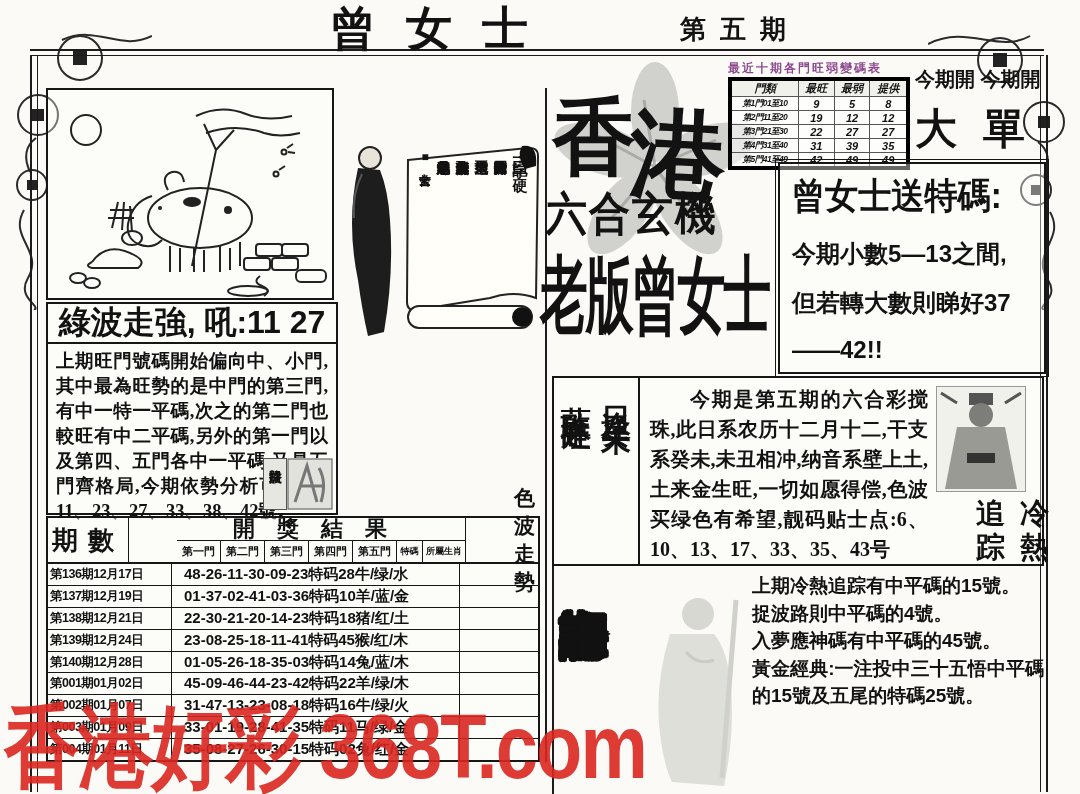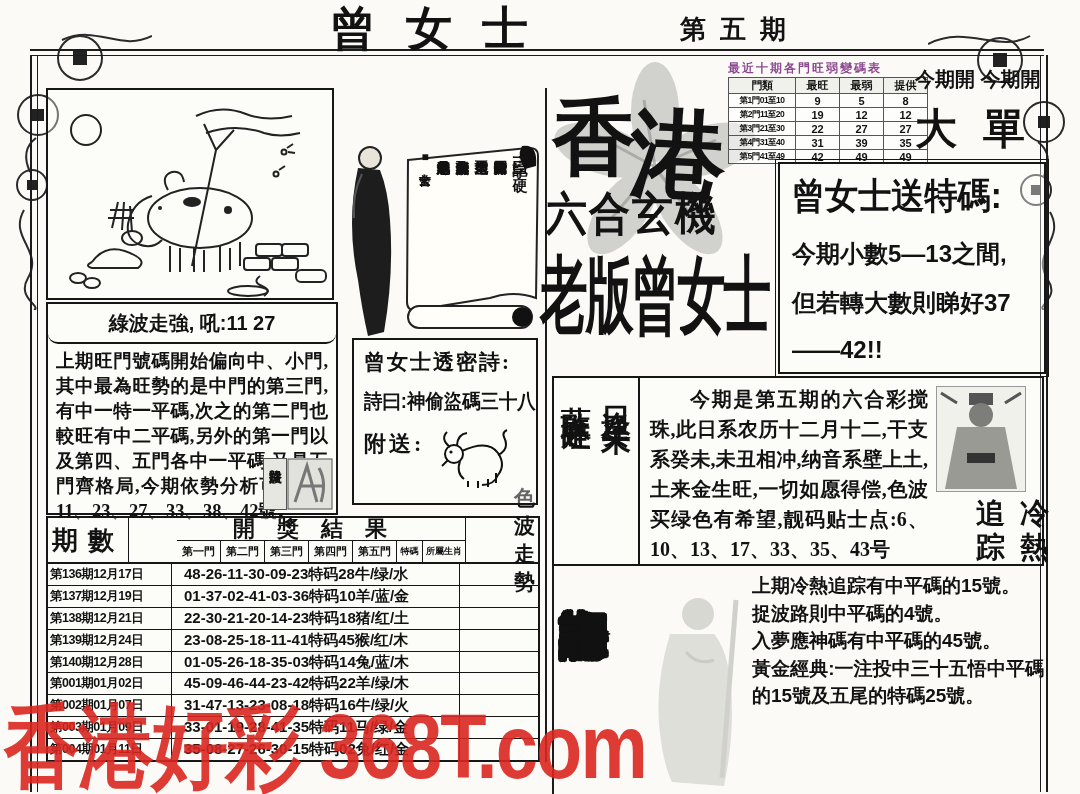--- a/index.html
+++ b/index.html
@@ -14,21 +14,21 @@
   
   .masthead{left:330px;top:-2px;font-family:"Liberation Sans",sans-serif;font-weight:900;
             font-size:46px;letter-spacing:30px;white-space:nowrap;}
   .issue{left:680px;top:12px;font-size:26px;font-weight:600;letter-spacing:14px;white-space:nowrap;}
   .box{border:2px solid #161616;box-sizing:border-box;background:rgba(255,255,255,.35);}
   
   .pig-box{left:46px;top:88px;width:288px;height:212px;}
   
   .green-box{left:46px;top:302px;width:292px;height:213px;}
   .green-head{height:38px;border-bottom:2px solid #161616;display:flex;align-items:center;justify-content:center;
-              font-family:"Liberation Sans",sans-serif;font-weight:900;font-size:20px;white-space:nowrap;border-radius:10px;}
+              font-family:"Liberation Sans",sans-serif;font-weight:900;font-size:32px;white-space:nowrap;}
   .green-body{padding:5px 8px 0 8px;font-size:18.5px;font-weight:700;line-height:25px;text-align:justify;}
   .tag{position:absolute;right:3px;bottom:3px;display:flex;align-items:stretch;background:#f2f2ee;}
   .tag-label{writing-mode:vertical-rl;text-orientation:upright;font-size:13px;font-weight:700;
              border:1px solid #555;padding:1px 2px;background:#e7e7e2;}
   
   .rtable{left:46px;top:516px;width:494px;height:246px;border:2px solid #161616;box-sizing:border-box;
           display:flex;flex-direction:column;background:rgba(255,255,255,.4);}
   .rt-head{display:flex;height:44px;border-bottom:1px solid #161616;gap:48px;}
   .rt-period{width:104px;border-right:1px solid #161616;display:flex;align-items:center;justify-content:center;
              font-size:26px;font-weight:800;letter-spacing:10px;}
@@ -59,21 +59,21 @@
   .secret-gift{margin-top:14px;display:flex;align-items:flex-start;font-size:22px;font-weight:600;letter-spacing:3px;}
   
   .hk-char{font-weight:900;line-height:1;}
   .logo-sub{left:546px;top:184px;font-family:"Liberation Sans",sans-serif;font-weight:900;font-size:41px;
             letter-spacing:2px;transform:scaleY(1.1);transform-origin:left top;white-space:nowrap;}
   .logo-main{left:540px;top:240px;font-family:"Liberation Sans",sans-serif;font-weight:900;font-size:56px;
              letter-spacing:-2px;transform:scale(.85,1.5);transform-origin:left top;white-space:nowrap;}
   
   .stats{left:728px;top:60px;width:182px;}
   .stats-title{font-size:12px;letter-spacing:2px;color:#701a75;opacity:.8;white-space:nowrap;font-weight:700;}
-  .stats-table{border:1px solid #000000;border-collapse:collapse;width:200px;background:rgba(255,255,255,.5);}
+  .stats-table{border:4px solid #000000;border-collapse:collapse;width:182px;background:rgba(255,255,255,.5);font-style:italic;}
   .stats-table td{border:1px solid #555;text-align:center;font-family:"Liberation Sans",sans-serif;
                   font-size:11px;font-weight:700;height:13px;padding:0;}
   .stats-table .gate{font-size:8.5px;width:66px;letter-spacing:-0.5px;}
   .stats-table .hd{font-size:11px;background:#f1f1ec;}
   
   .bigsingle{left:915px;top:66px;width:132px;font-family:"Liberation Sans",sans-serif;font-weight:900;}
   .bs1{font-size:20px;white-space:nowrap;}
   .bs2{font-size:42px;letter-spacing:26px;margin-top:8px;white-space:nowrap;}
   
   .special-box{left:778px;top:162px;width:268px;height:212px;border:2px solid #161616;outline:1px solid #161616;
@@ -271,40 +271,20 @@
   </svg>
   <div class="abs poem" style="left:408px;top:150px;width:122px;height:155px;">
     <div class="poem-title">一字記曰:硬</div>
     <div class="poem-line">四只豬蹄比嘴硬</div>
     <div class="poem-line">不望天空只望地</div>
     <div class="poem-line">落葉紛飛春無音</div>
     <div class="poem-line">此季還是冬消息</div>
     <div class="poem-sig">■曾女士</div>
   </div>
 
-  <div class="abs box secret-box">
-    <div class="secret-title">曾女士透密詩:</div>
-    <div class="secret-verse">詩曰:神偷盜碼三十八</div>
-    <div class="secret-gift">
-      <span>附送:</span>
-      <svg width="78" height="60" viewBox="0 0 78 60" style="margin-left:6px">
-        <g stroke="#111" fill="none" stroke-width="2">
-          <path d="M20,18 q-10,-8 -3,-15 M27,16 q1,-11 10,-12"></path>
-          <circle cx="24" cy="25" r="9"></circle>
-          <path d="M32,22 q26,-12 36,2 q8,12 0,22 q-4,10 -16,10"></path>
-          <path d="M30,32 q-4,12 4,18 M38,52 v6 M48,52 v7 M58,50 v8 M66,44 v10"></path>
-          <path d="M68,26 q12,-6 6,-18 q-2,-5 3,-7"></path>
-          <path d="M18,31 l-6,6"></path>
-        </g>
-        <g fill="#111">
-            <circle cx="21" cy="23" r="1.6"></circle>
-          </g>
-      </svg>
-    </div>
-  </div>
 
   <svg class="abs" style="left:548px;top:60px;" width="215" height="215">
     <g fill="#b6b6b2" opacity=".6">
       <ellipse cx="107" cy="52" rx="24" ry="50" transform="rotate(0 107 107)"></ellipse>
       <ellipse cx="107" cy="52" rx="24" ry="50" transform="rotate(72 107 107)"></ellipse>
       <ellipse cx="107" cy="52" rx="24" ry="50" transform="rotate(144 107 107)"></ellipse>
       <ellipse cx="107" cy="52" rx="24" ry="50" transform="rotate(216 107 107)"></ellipse>
       <ellipse cx="107" cy="52" rx="24" ry="50" transform="rotate(288 107 107)"></ellipse>
     </g>
     <g stroke="#9a9a96" stroke-width="3" fill="none" opacity=".7">

